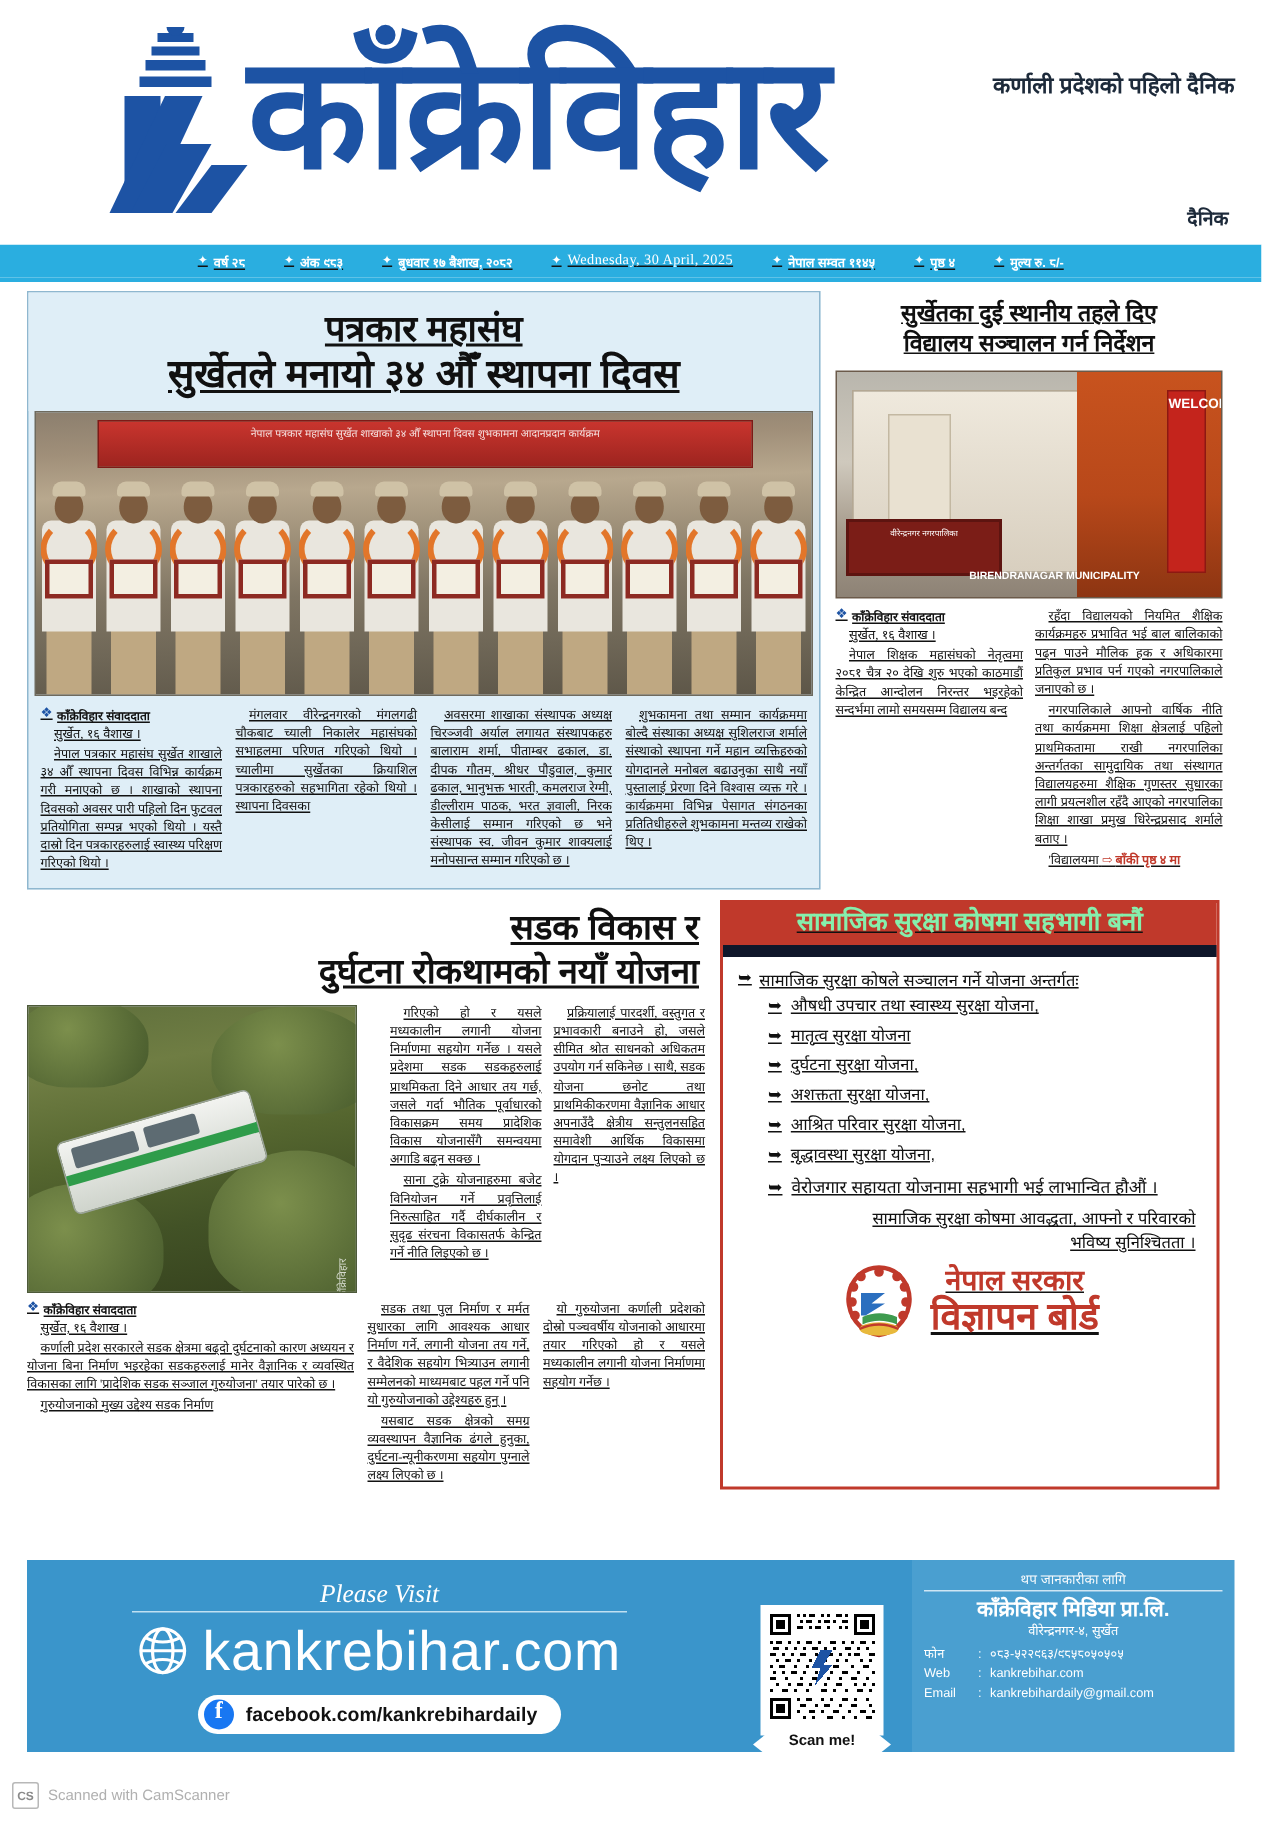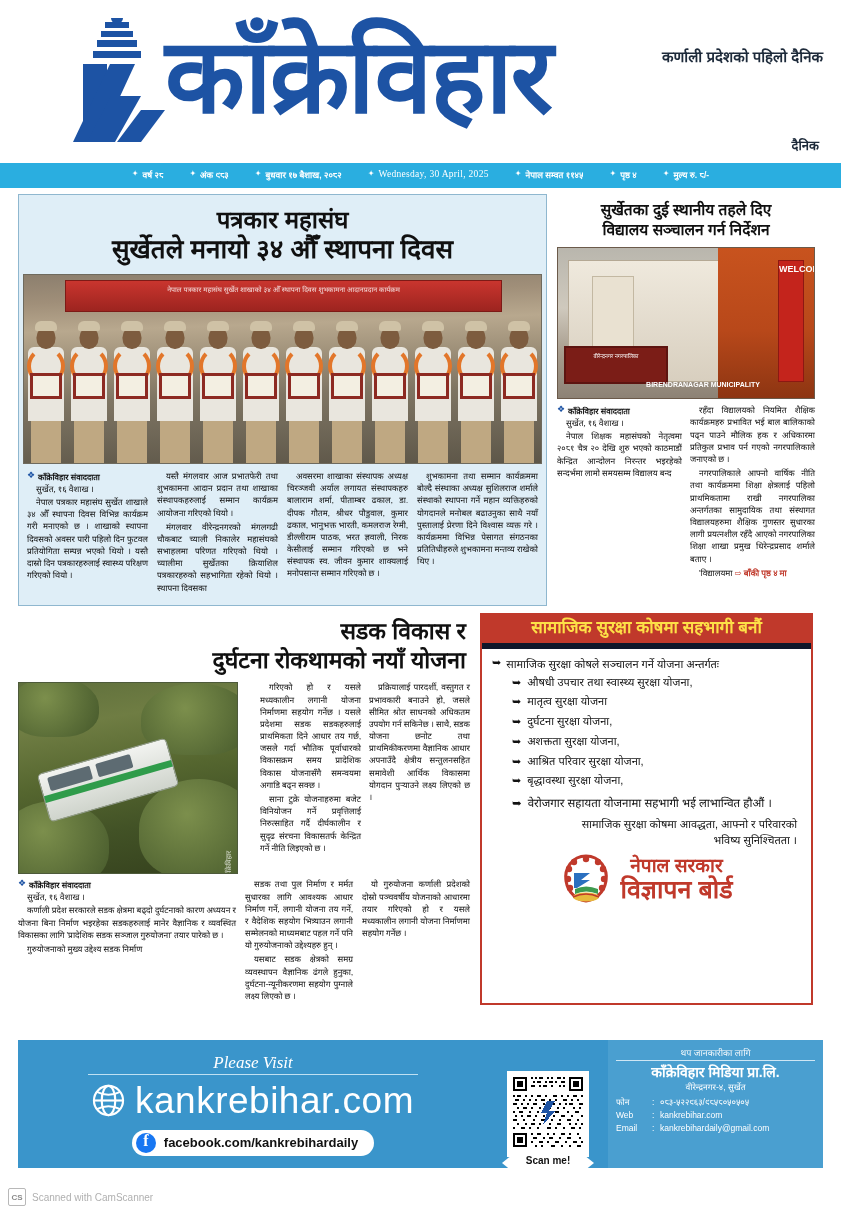--- a/index.html
+++ b/index.html
@@ -2,21 +2,21 @@
 <html lang="ne"><head>
 <meta charset="utf-8">
 <title>Kankrebihar Daily — Front Page</title>
 <style>
   html,body{margin:0;padding:0;background:#ffffff;}
   body{
     width:841px;height:1214px;overflow:hidden;position:relative;
     font-family:"Liberation Serif","DejaVu Serif",serif;
     color:#111;
   }
-  .page{width:841px;height:1214px;position:relative;background:#fff;}
+  .page{width:841px;height:1214px;position:relative;background:#fff;text-decoration:underline;}
 
   
   .masthead{position:relative;height:163px;background:#fff;}
   .logo-mark{
     position:absolute;left:55px;top:18px;width:125px;height:128px;
   }
   .logo-wordmark{
     position:absolute;left:165px;top:24px;
     font-family:"Liberation Sans","DejaVu Sans",sans-serif;
     font-weight:700;font-size:104px;line-height:1;
@@ -195,24 +195,24 @@
   }
   .s2-text{flex:1;display:flex;gap:8px;}
   .s2-belowcols{display:flex;gap:9px;padding-top:5px;}
 
   
   .adbox{
     width:333px;border:2px solid #c0392b;background:#fff;
     position:relative;box-sizing:border-box;
   }
   .ad-title{
-    background:#c0392b;color:#fde047;text-align:center;
+    background:#c0392b;color:#86efac;text-align:center;
     font-family:"Liberation Sans","DejaVu Sans",sans-serif;
     font-weight:700;font-size:17px;padding:4px 2px 5px 2px;line-height:1.1;
-    border-bottom:6px solid #0f172a;
+    border-bottom:8px solid #0f172a;
   }
   .ad-inner{padding:7px 10px 4px 10px;}
   .ad-lead{
     font-family:"Liberation Sans","DejaVu Sans",sans-serif;
     font-size:11px;font-weight:400;color:#111;display:flex;gap:5px;margin-bottom:5px;
   }
   .arw{color:#111;font-weight:700;}
   ul.adlist{list-style:none;margin:0 0 2px 0;padding:0 0 0 20px;}
   ul.adlist li{
     font-family:"Liberation Sans","DejaVu Sans",sans-serif;
@@ -494,21 +494,20 @@
         <div class="lead-body">
           <div class="col">
             <div class="byline">
               <span class="flower">❖</span>
               <span>काँक्रेविहार संवाददाता</span>
             </div>
             <div class="dateline">सुर्खेत, १६ वैशाख ।</div>
             <p class="bt">नेपाल पत्रकार महासंघ सुर्खेत शाखाले ३४ औँ स्थापना दिवस विभिन्न कार्यक्रम गरी मनाएको छ । शाखाको स्थापना दिवसको अवसर पारी पहिलो दिन फुटवल प्रतियोगिता सम्पन्न भएको थियो । यस्तै दास्रो दिन पत्रकारहरुलाई स्वास्थ्य परिक्षण गरिएको थियो ।</p>
           </div>
           <div class="col">
-            <p class="bt">यस्तै मंगलवार आज प्रभातफेरी तथा शुभकामना आदान प्रदान तथा शाखाका संस्थापकहरुलाई सम्मान कार्यक्रम आयोजना गरिएको थियो ।</p>
             <p class="bt">मंगलवार वीरेन्द्रनगरको मंगलगढी चौकबाट च्याली निकालेर महासंघको सभाहलमा परिणत गरिएको थियो । च्यालीमा सुर्खेतका क्रियाशिल पत्रकारहरुको सहभागिता रहेको थियो । स्थापना दिवसका</p>
           </div>
           <div class="col">
             <p class="bt">अवसरमा शाखाका संस्थापक अध्यक्ष चिरञ्जवी अर्याल लगायत संस्थापकहरु बालाराम शर्मा, पीताम्बर ढकाल, डा. दीपक गौतम, श्रीधर पौडुवाल, कुमार ढकाल, भानुभक्त भारती, कमलराज रेग्मी, डील्लीराम पाठक, भरत ज्ञवाली, निरक केसीलाई सम्मान गरिएको छ भने संस्थापक स्व. जीवन कुमार शाक्यलाई मनोपसान्त सम्मान गरिएको छ ।</p>
           </div>
           <div class="col">
             <p class="bt">शुभकामना तथा सम्मान कार्यक्रममा बोल्दै संस्थाका अध्यक्ष सुशिलराज शर्माले संस्थाको स्थापना गर्ने महान व्यक्तिहरुको योगदानले मनोबल बढाउनुका साथै नयाँ पुस्तालाई प्रेरणा दिने विश्वास व्यक्त गरे । कार्यक्रममा विभिन्न पेसागत संगठनका प्रतितिधीहरुले शुभकामना मन्तव्य राखेको थिए ।</p>
           </div>
         </div>
       </div>

